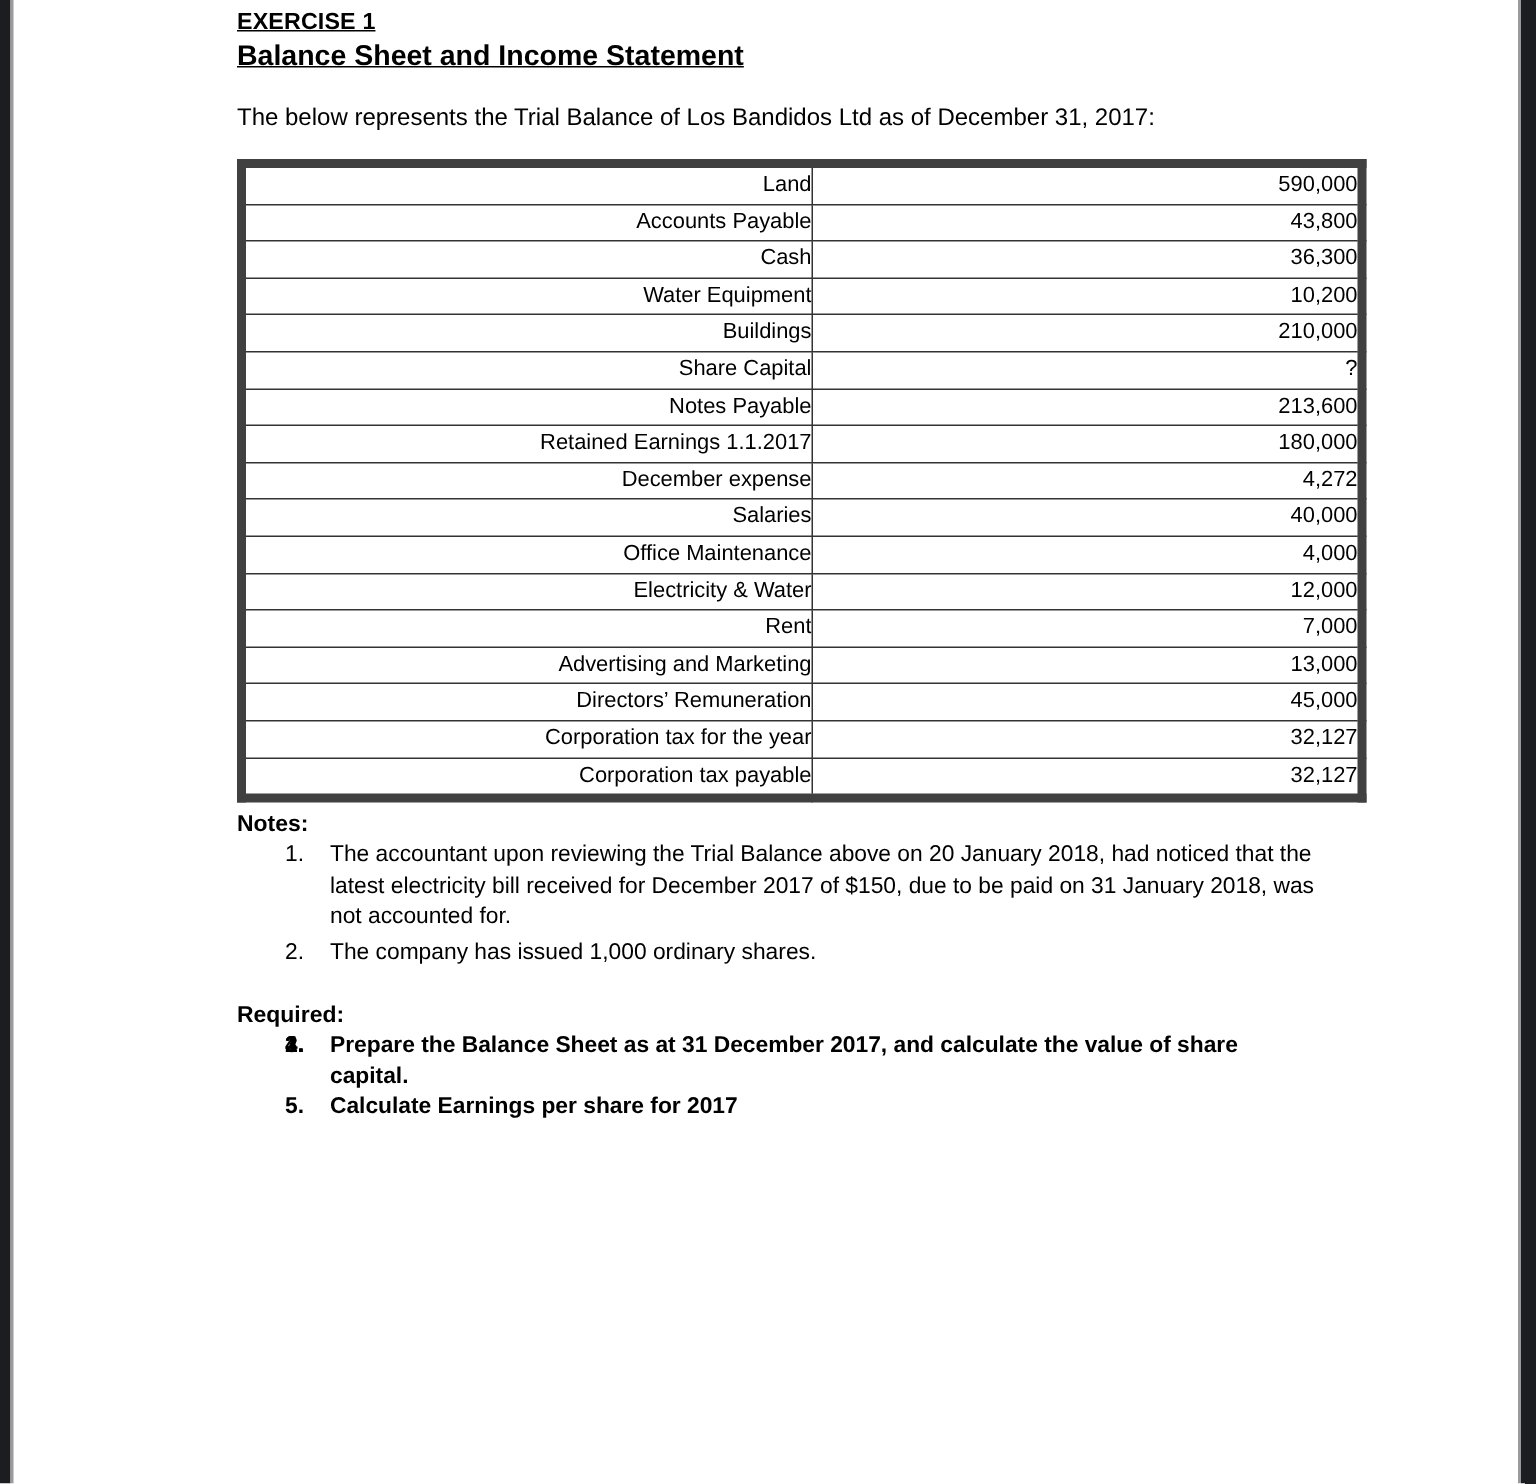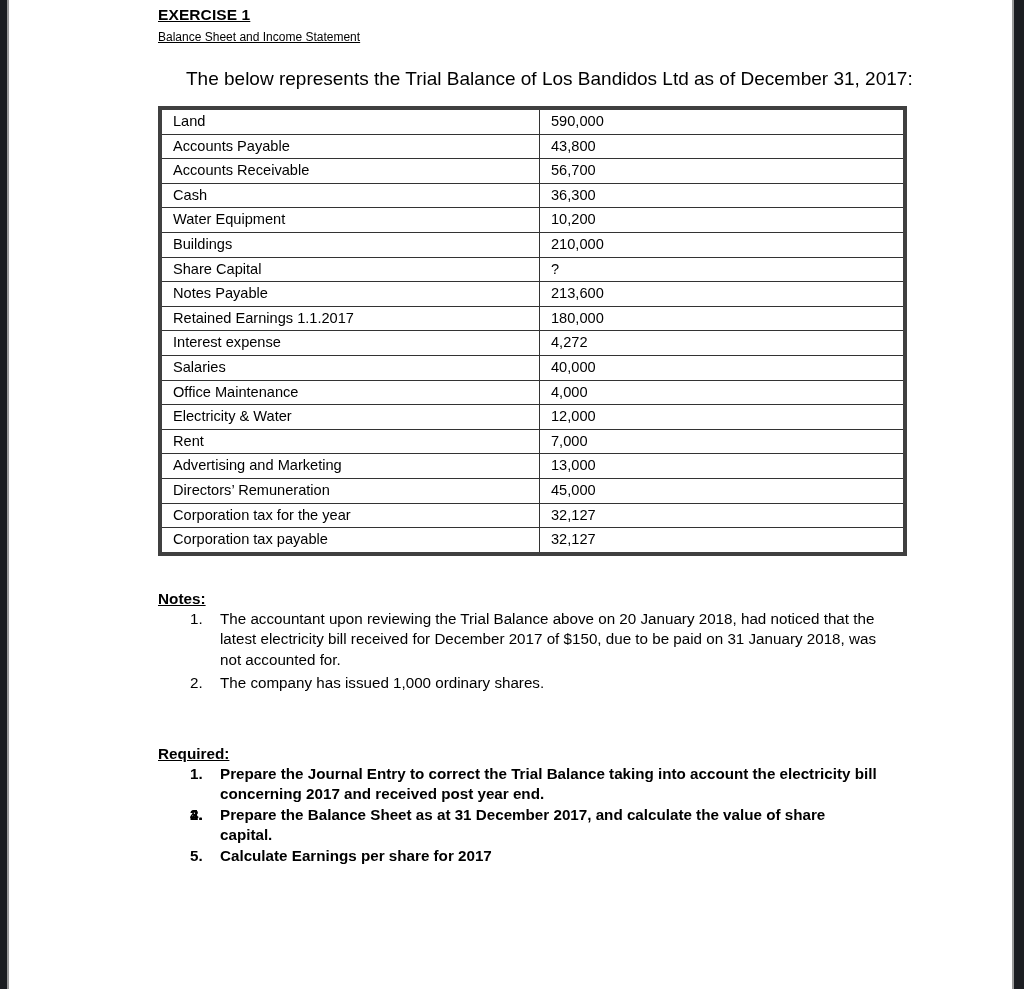--- a/index.html
+++ b/index.html
@@ -56,67 +56,65 @@
     font-size: 15.5px;
     font-weight: bold;
     text-decoration: underline;
     line-height: 21px;
     letter-spacing: 0.1px;
     white-space: nowrap;
     display: inline-block;
   }
   .doc-subtitle-wrap { margin-top: 2px; }
   .doc-subtitle {
-    font-size: 12px;
-    font-weight: normal;
+    font-size: 19px;
+    font-weight: bold;
     text-decoration: underline;
     line-height: 21px;
     white-space: nowrap;
     display: inline-block;
   }
 
   .intro {
-    font-size: 19px;
+    font-size: 16px;
     line-height: 20px;
     margin-top: 21px;
     white-space: nowrap;
-    margin-left: 28px;
   }
 
   
   .tb-wrap {
     margin-top: 17px;
   }
   table.trial-balance {
     border-collapse: collapse;
     width: 720px;
     table-layout: fixed;
-    border: 4px solid #404040;
+    border: 6px solid #404040;
+    text-align: right;
   }
   table.trial-balance td {
     border: 1px solid #333;
     height: 23.6px;
     padding: 0 0 0 11px;
     font-size: 14.6px;
     line-height: 23.6px;
     vertical-align: middle;
     white-space: nowrap;
     overflow: hidden;
   }
   table.trial-balance td.acct { width: 366px; }
   table.trial-balance td.amt  { width: 352px; border-left: 1.6px solid #333; }
 
   
   .section-head {
     font-size: 15.3px;
     font-weight: bold;
-    text-decoration: underline;
     display: inline-block;
     line-height: 20px;
-    margin-top: 28px;
   }
   .notes-head-wrap { margin-top: 5px; }
 
   ol.num-list {
     list-style: none;
     margin: 0;
     padding: 0;
   }
   ol.num-list > li {
     position: relative;
@@ -183,24 +181,20 @@
         <tbody>
           <tr>
             <td class="acct">Land</td>
             <td class="amt">590,000</td>
           </tr>
           <tr>
             <td class="acct">Accounts Payable</td>
             <td class="amt">43,800</td>
           </tr>
           <tr>
-            <td class="acct">Accounts Receivable</td>
-            <td class="amt">56,700</td>
-          </tr>
-          <tr>
             <td class="acct">Cash</td>
             <td class="amt">36,300</td>
           </tr>
           <tr>
             <td class="acct">Water Equipment</td>
             <td class="amt">10,200</td>
           </tr>
           <tr>
             <td class="acct">Buildings</td>
             <td class="amt">210,000</td>
@@ -211,21 +205,21 @@
           </tr>
           <tr>
             <td class="acct">Notes Payable</td>
             <td class="amt">213,600</td>
           </tr>
           <tr>
             <td class="acct">Retained Earnings 1.1.2017</td>
             <td class="amt">180,000</td>
           </tr>
           <tr>
-            <td class="acct">Interest expense</td>
+            <td class="acct">December expense</td>
             <td class="amt">4,272</td>
           </tr>
           <tr>
             <td class="acct">Salaries</td>
             <td class="amt">40,000</td>
           </tr>
           <tr>
             <td class="acct">Office Maintenance</td>
             <td class="amt">4,000</td>
           </tr>
@@ -272,21 +266,20 @@
       </li>
     </ol>
 
     <div class="required-head-wrap">
       <span class="section-head">Required:</span>
     </div>
 
     <ol class="num-list required-list">
       <li>
         <span class="marker">1.</span>
-        <span class="body">Prepare the Journal Entry to correct the Trial Balance taking into account the electricity bill concerning 2017 and received post year end.</span>
       </li>
       <li>
         <span class="marker">2.</span>
       </li>
       <li>
         <span class="marker">3.</span>
       </li>
       <li>
         <span class="marker">4.</span>
         <span class="body">Prepare the Balance Sheet as at 31 December 2017, and calculate the value of share capital.</span>

